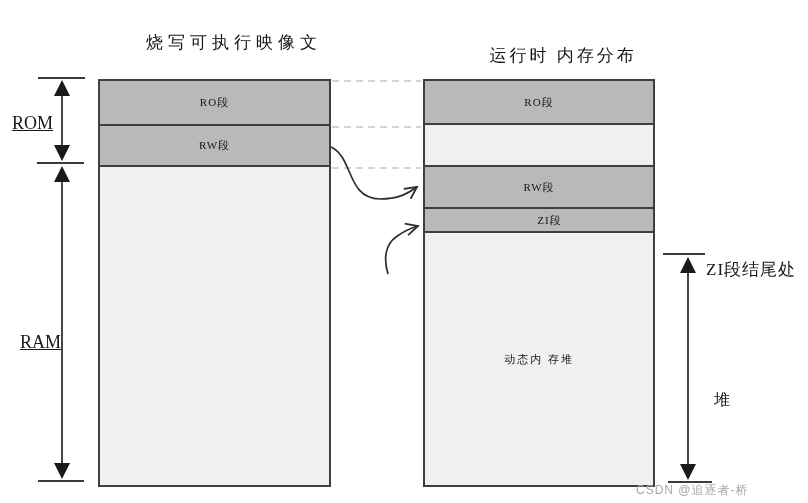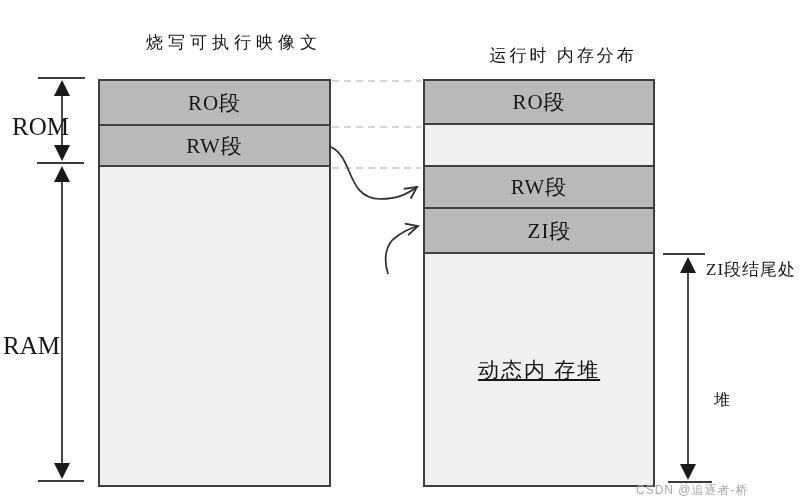--- a/index.html
+++ b/index.html
@@ -8,26 +8,26 @@
     font-family:"Liberation Serif","DejaVu Serif",serif;color:#171717;margin-top:8px;
   }
   .abs{position:absolute;}
   .title{font-size:17px;letter-spacing:5px;text-align:center;line-height:23px;white-space:nowrap;}
   .membox{
     position:absolute;border:2px solid var(--border,#3f3f3f);box-sizing:border-box;
     display:flex;flex-direction:column;background:var(--light,#f0f0f0);
   }
   .seg{
     box-sizing:border-box;display:flex;align-items:center;justify-content:center;
-    font-size:21px;letter-spacing:1px;flex:0 0 auto;
+    font-size:11px;letter-spacing:1px;flex:0 0 auto;
   }
   .seg.gray{background:var(--seg-gray,#b9b9b9);border-bottom:2px solid var(--border,#3f3f3f);}
   .seg.light{background:var(--light,#f0f0f0);border-bottom:2px solid var(--border,#3f3f3f);}
   .seg.fill{flex:1 1 auto;background:var(--light,#f0f0f0);border-bottom:none;}
-  .side-label{font-size:25px;white-space:nowrap;}
+  .side-label{font-size:18px;white-space:nowrap;text-decoration:underline;}
   .small-label{font-size:17px;letter-spacing:1px;white-space:nowrap;}
   .watermark{
     font-family:"Liberation Sans","DejaVu Sans",sans-serif;
     font-size:12px;color:var(--wm,#a9a9a9);white-space:nowrap;letter-spacing:1px;
   }
   svg{position:absolute;left:0;top:0;pointer-events:none;}
 </style>
 </head>
 <body>
 
@@ -51,30 +51,30 @@
   </div>
 
   <div class="membox" style="left:423px;top:71px;width:232px;height:408px;">
     <div class="seg gray" style="height:44px;">
       <span>RO段</span>
     </div>
     <div class="seg light" style="height:42px;"></div>
     <div class="seg gray" style="height:42px;">
       <span>RW段</span>
     </div>
-    <div class="seg gray" style="height:45px;padding-left:21px;">
+    <div class="seg gray" style="height:24px;padding-left:21px;">
       <span>ZI段</span>
     </div>
     <div class="seg fill">
-      <span style="letter-spacing:2px;text-decoration:underline;">动态内 存堆</span>
+      <span style="letter-spacing:2px;">动态内 存堆</span>
     </div>
   </div>
 
   <div class="abs side-label" style="left:12px;top:105px;">ROM</div>
-  <div class="abs side-label" style="left:3px;top:324px;">RAM</div>
+  <div class="abs side-label" style="left:20px;top:324px;">RAM</div>
   <div class="abs small-label" style="left:706px;top:250px;">ZI段结尾处</div>
   <div class="abs small-label" style="left:714px;top:382px;font-size:16px;">堆</div>
 
   <div class="abs watermark" style="left:636px;top:474px;">CSDN @追逐者-桥</div>
 
   <svg width="808" height="503" viewBox="0 0 808 503">
     <defs>
       <marker id="openhead" markerUnits="userSpaceOnUse" markerWidth="16" markerHeight="14" viewBox="0 0 16 14" refX="14" refY="7" orient="auto">
         <path d="M2,1 L14,7 L2,13" fill="none" stroke="#2e2e2e" stroke-width="1.8"></path>
       </marker>

